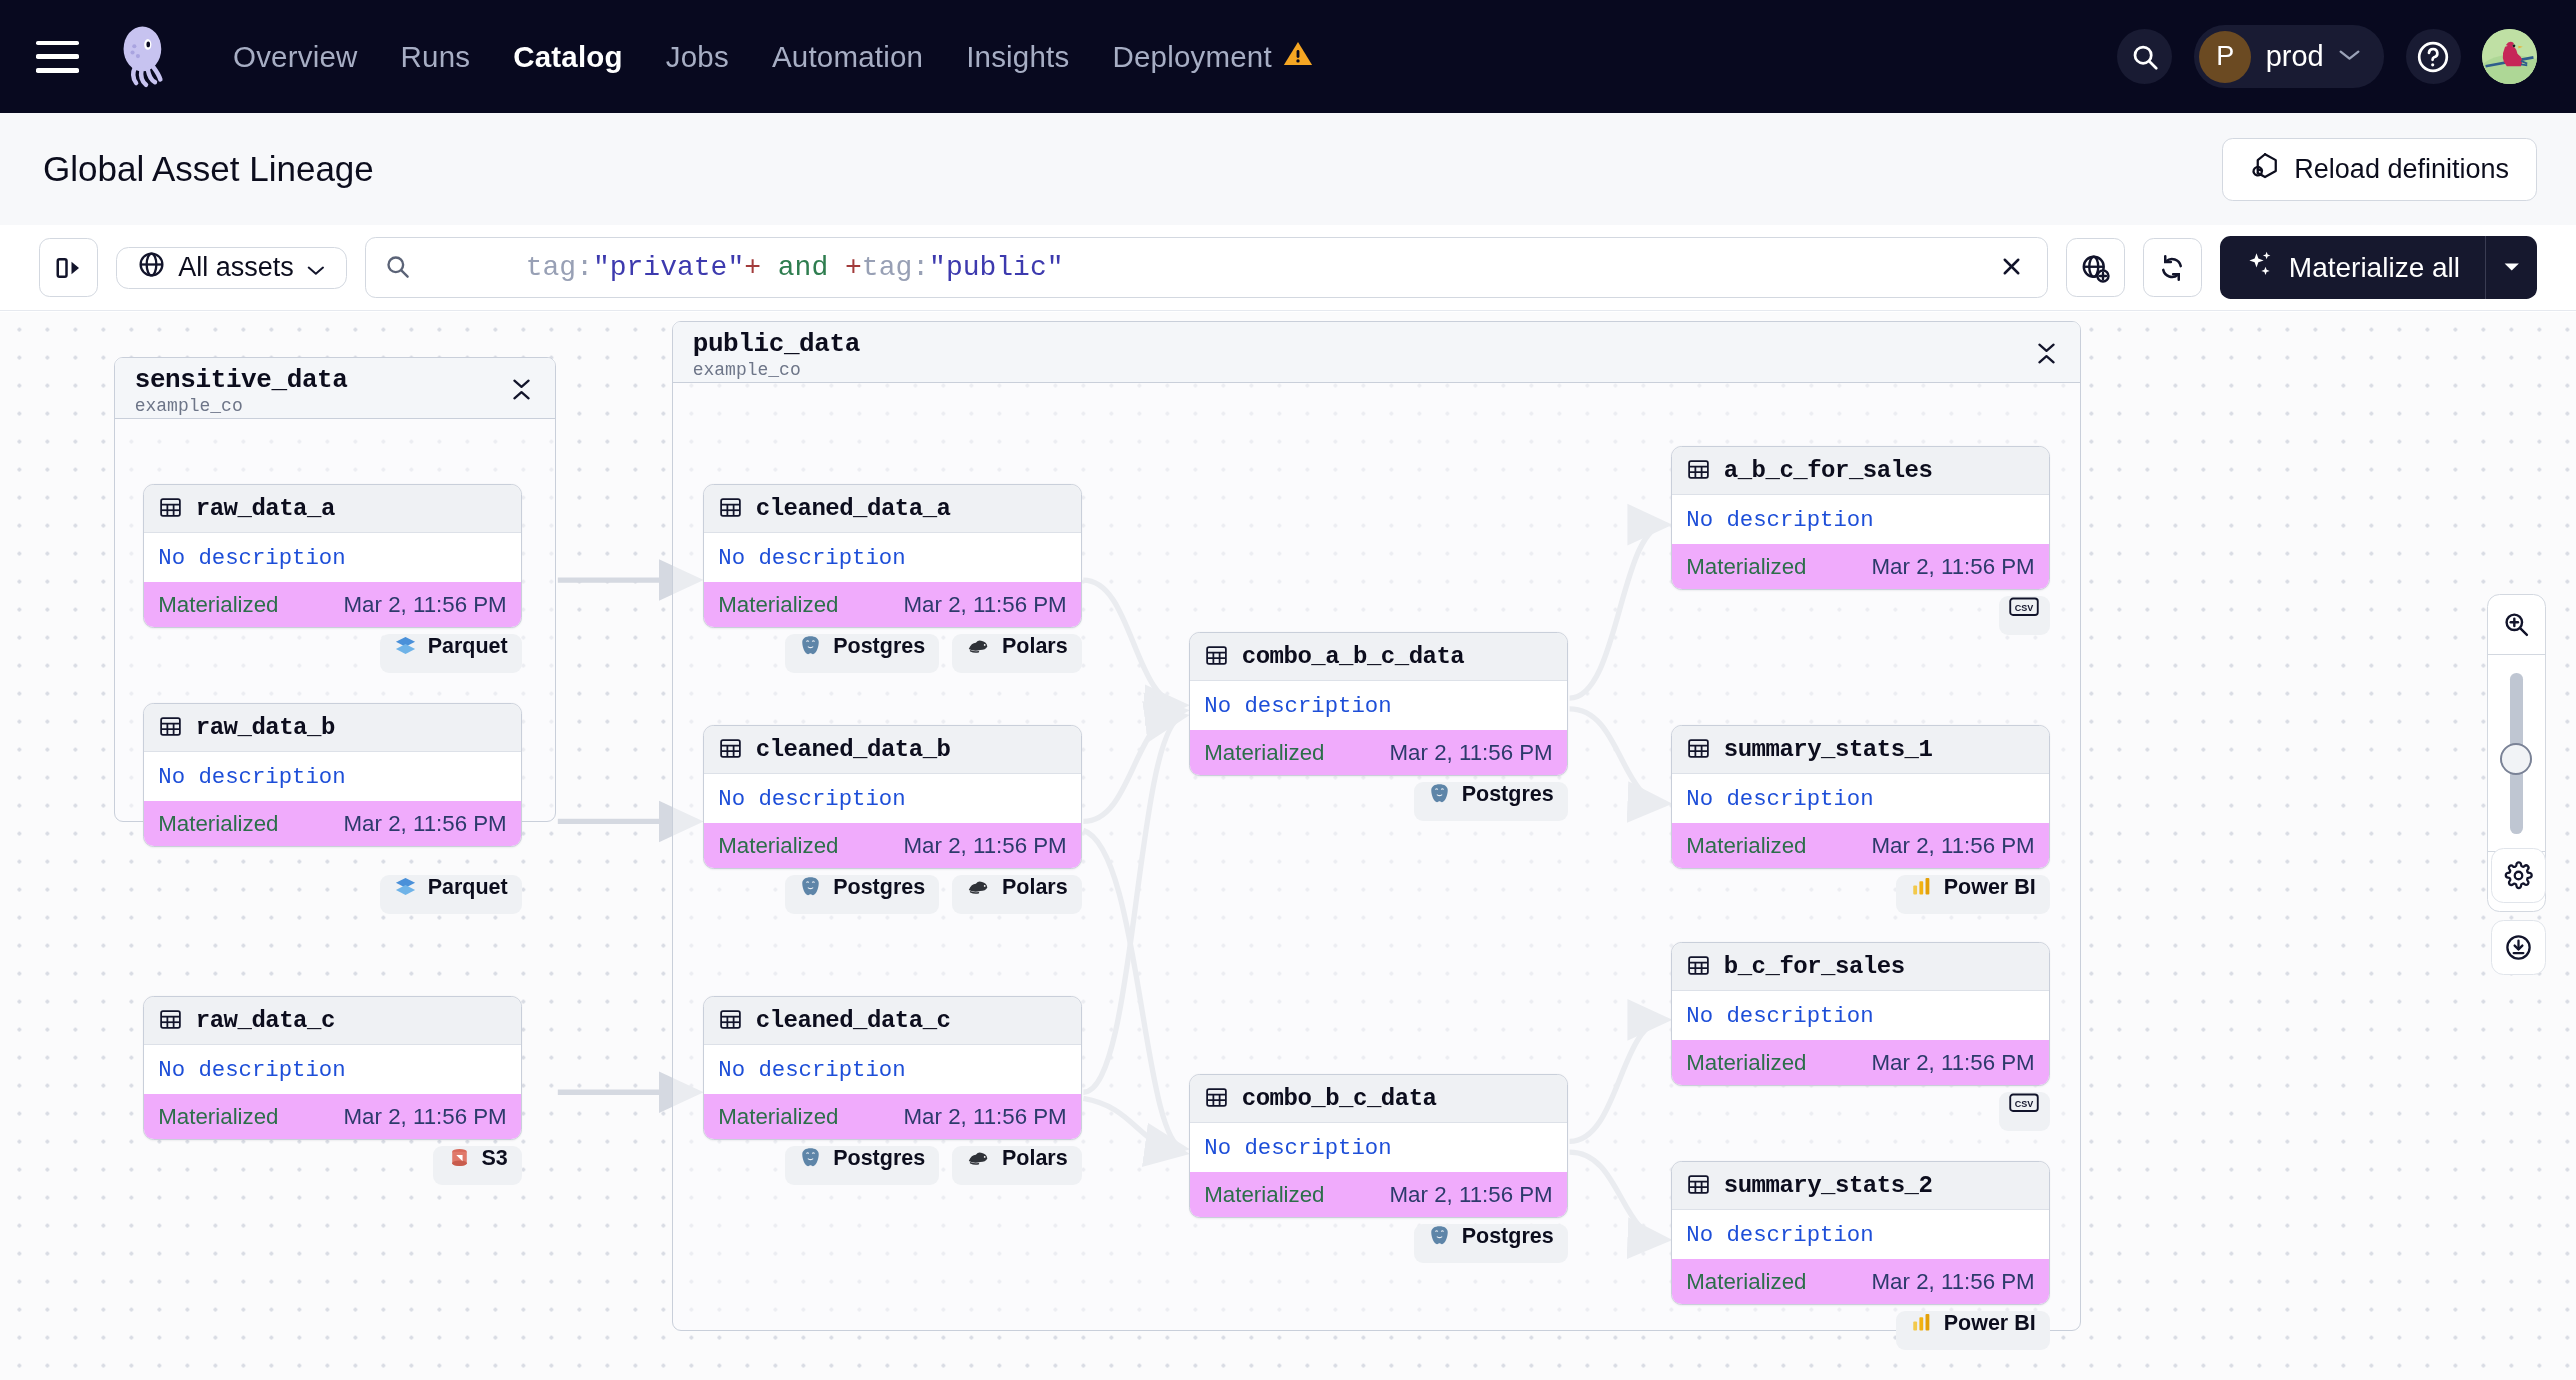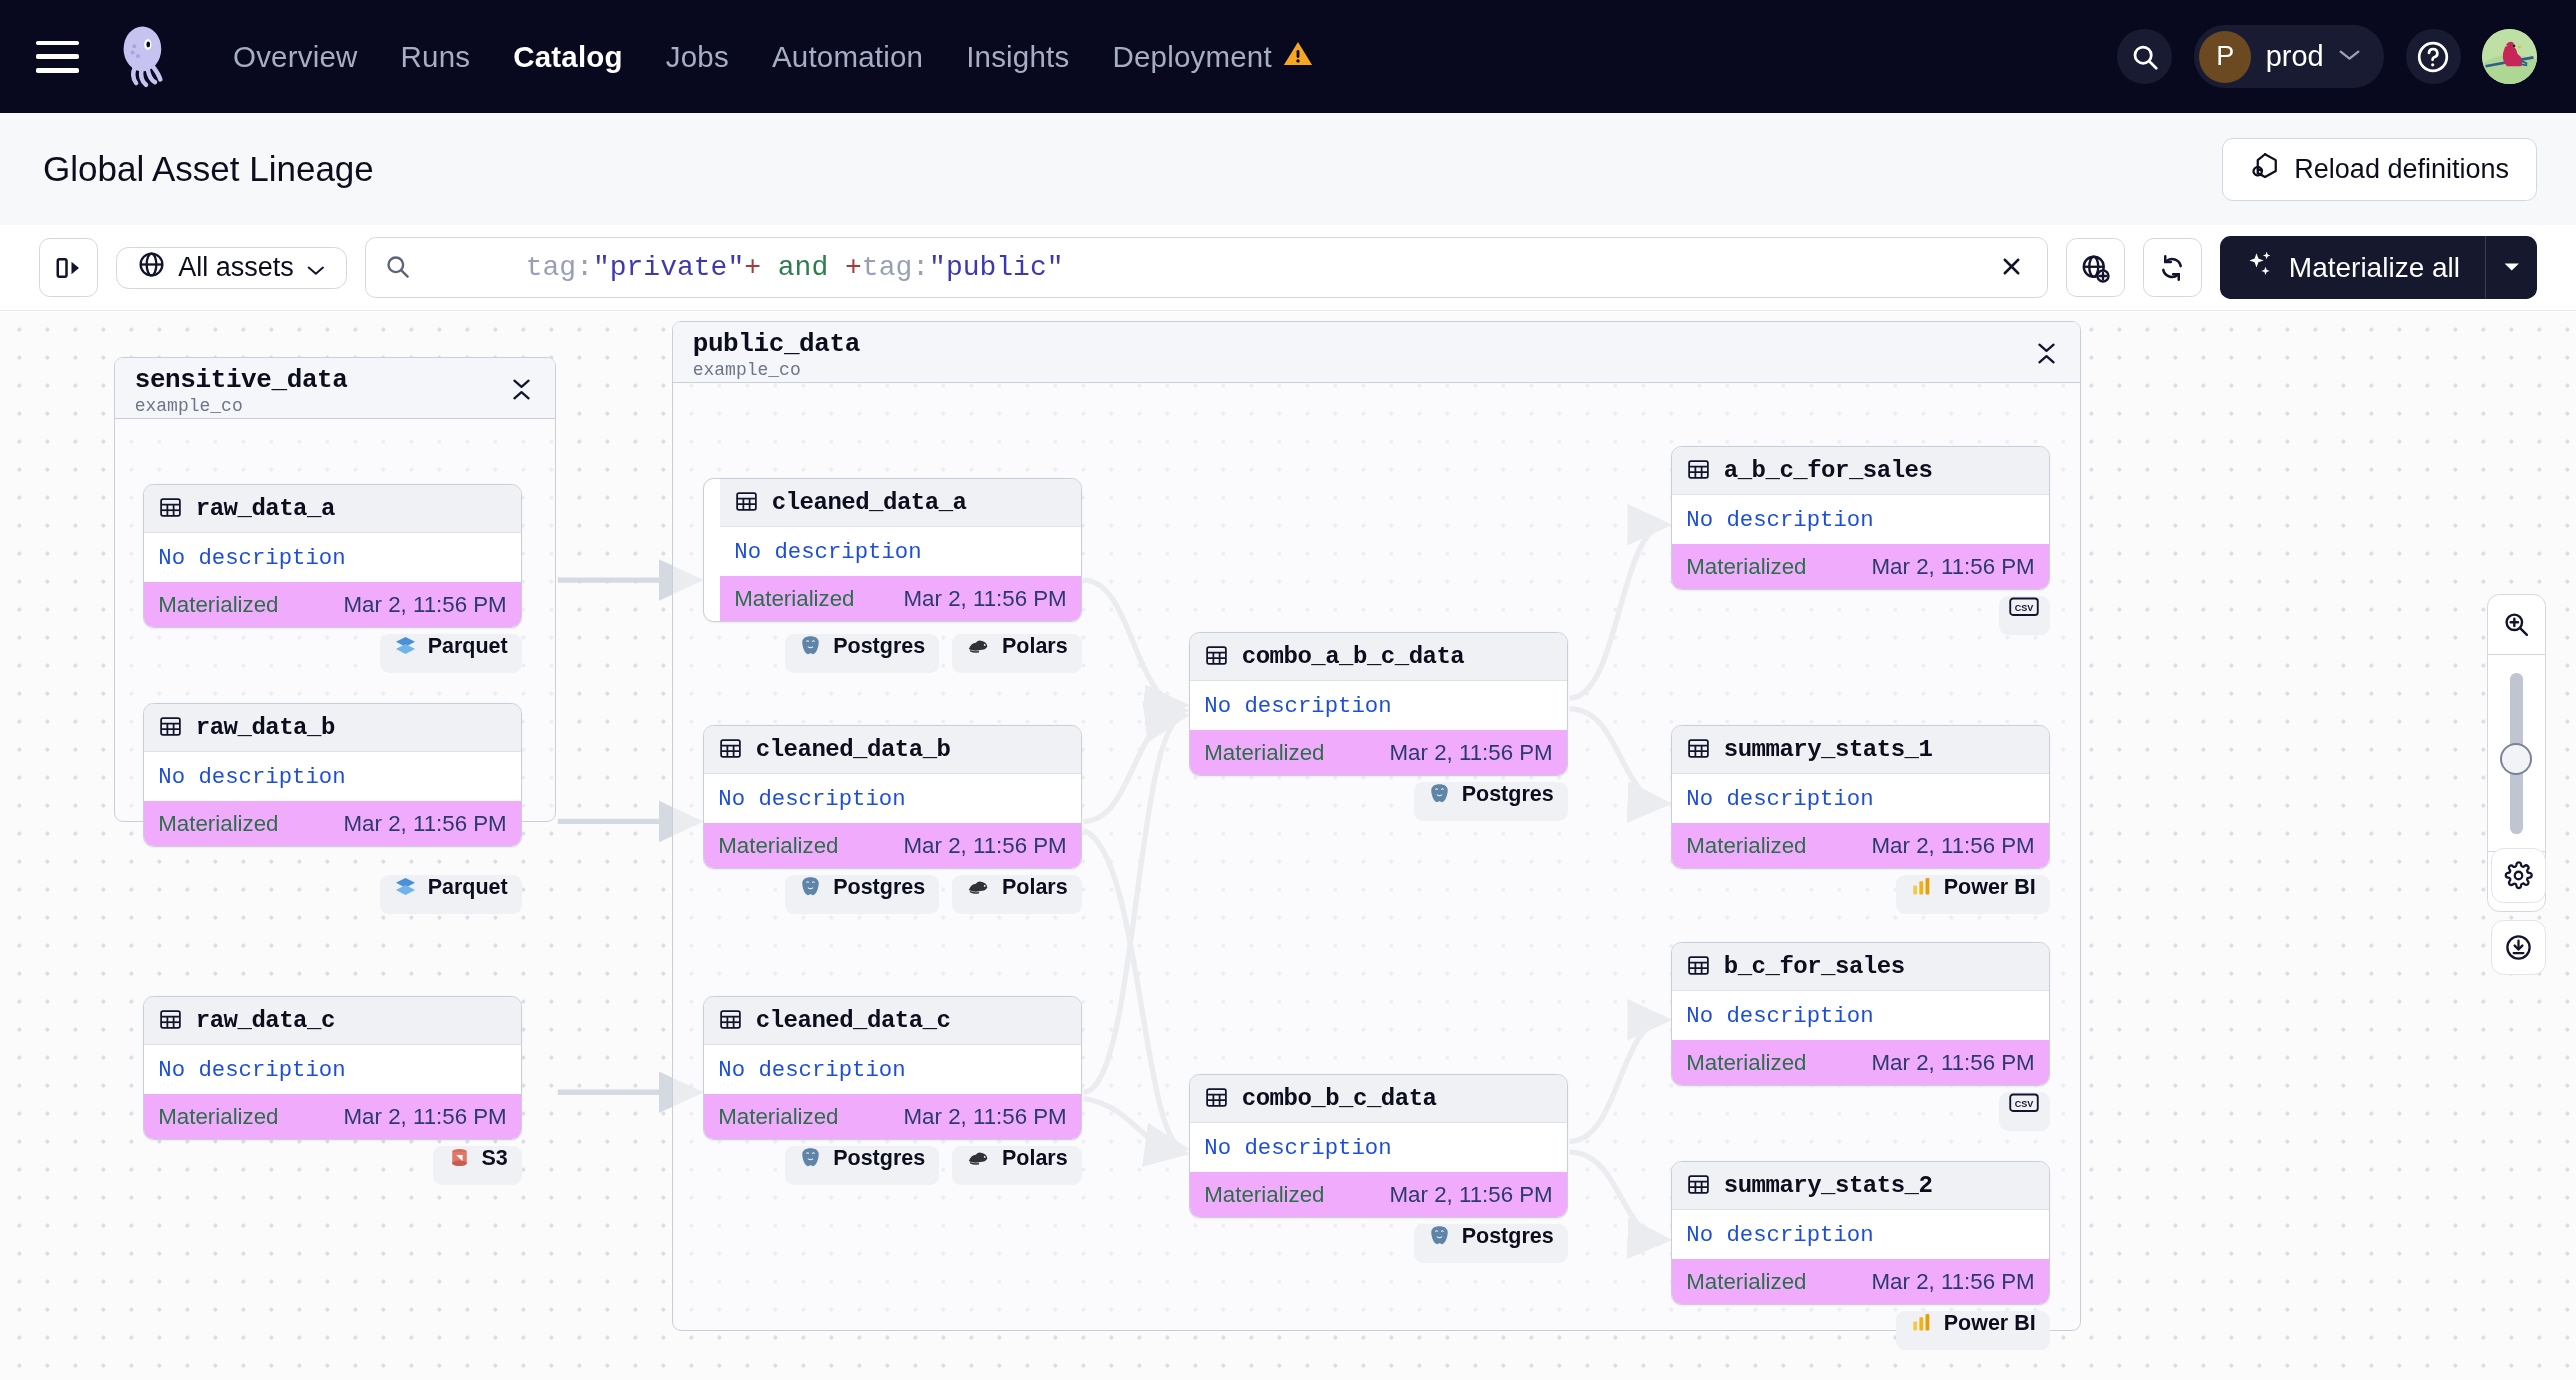--- a/index.html
+++ b/index.html
@@ -496,21 +496,21 @@
         <div class="tag">
           <span><svg width="23" height="23" viewBox="0 0 24 24">
               <ellipse cx="12" cy="6" rx="7.6" ry="2.8" fill="#D9695A"></ellipse>
               <path d="M4.4 6 v12 a7.6 2.8 0 0 0 15.2 0 V6 z" fill="#E0796A"></path>
               <ellipse cx="12" cy="18" rx="7.6" ry="2.8" fill="#C85C4D"></ellipse>
               <path d="M8.6 9.4 h6.6 v6.6 z" fill="#FFFFFF"></path>
             </svg></span>
           <span>S3</span>
         </div>
       </div>
-      <div class="node" style="left: 703px; top: 166px; padding-left: 16px;">
+      <div class="node" style="left: 703px; top: 172px;">
         <div class="node-head">
           <span><svg width="25" height="25" viewBox="0 0 24 24" fill="none" stroke="#12142B" stroke-width="1.7">
               <rect x="3" y="4" width="18" height="16" rx="1.8"></rect>
               <line x1="3" y1="9.3" x2="21" y2="9.3"></line>
               <line x1="3" y1="14.6" x2="21" y2="14.6"></line>
               <line x1="9" y1="9.3" x2="9" y2="20"></line>
               <line x1="15" y1="9.3" x2="15" y2="20"></line>
             </svg></span>
           <span class="node-name mono">cleaned_data_a</span>
         </div>

